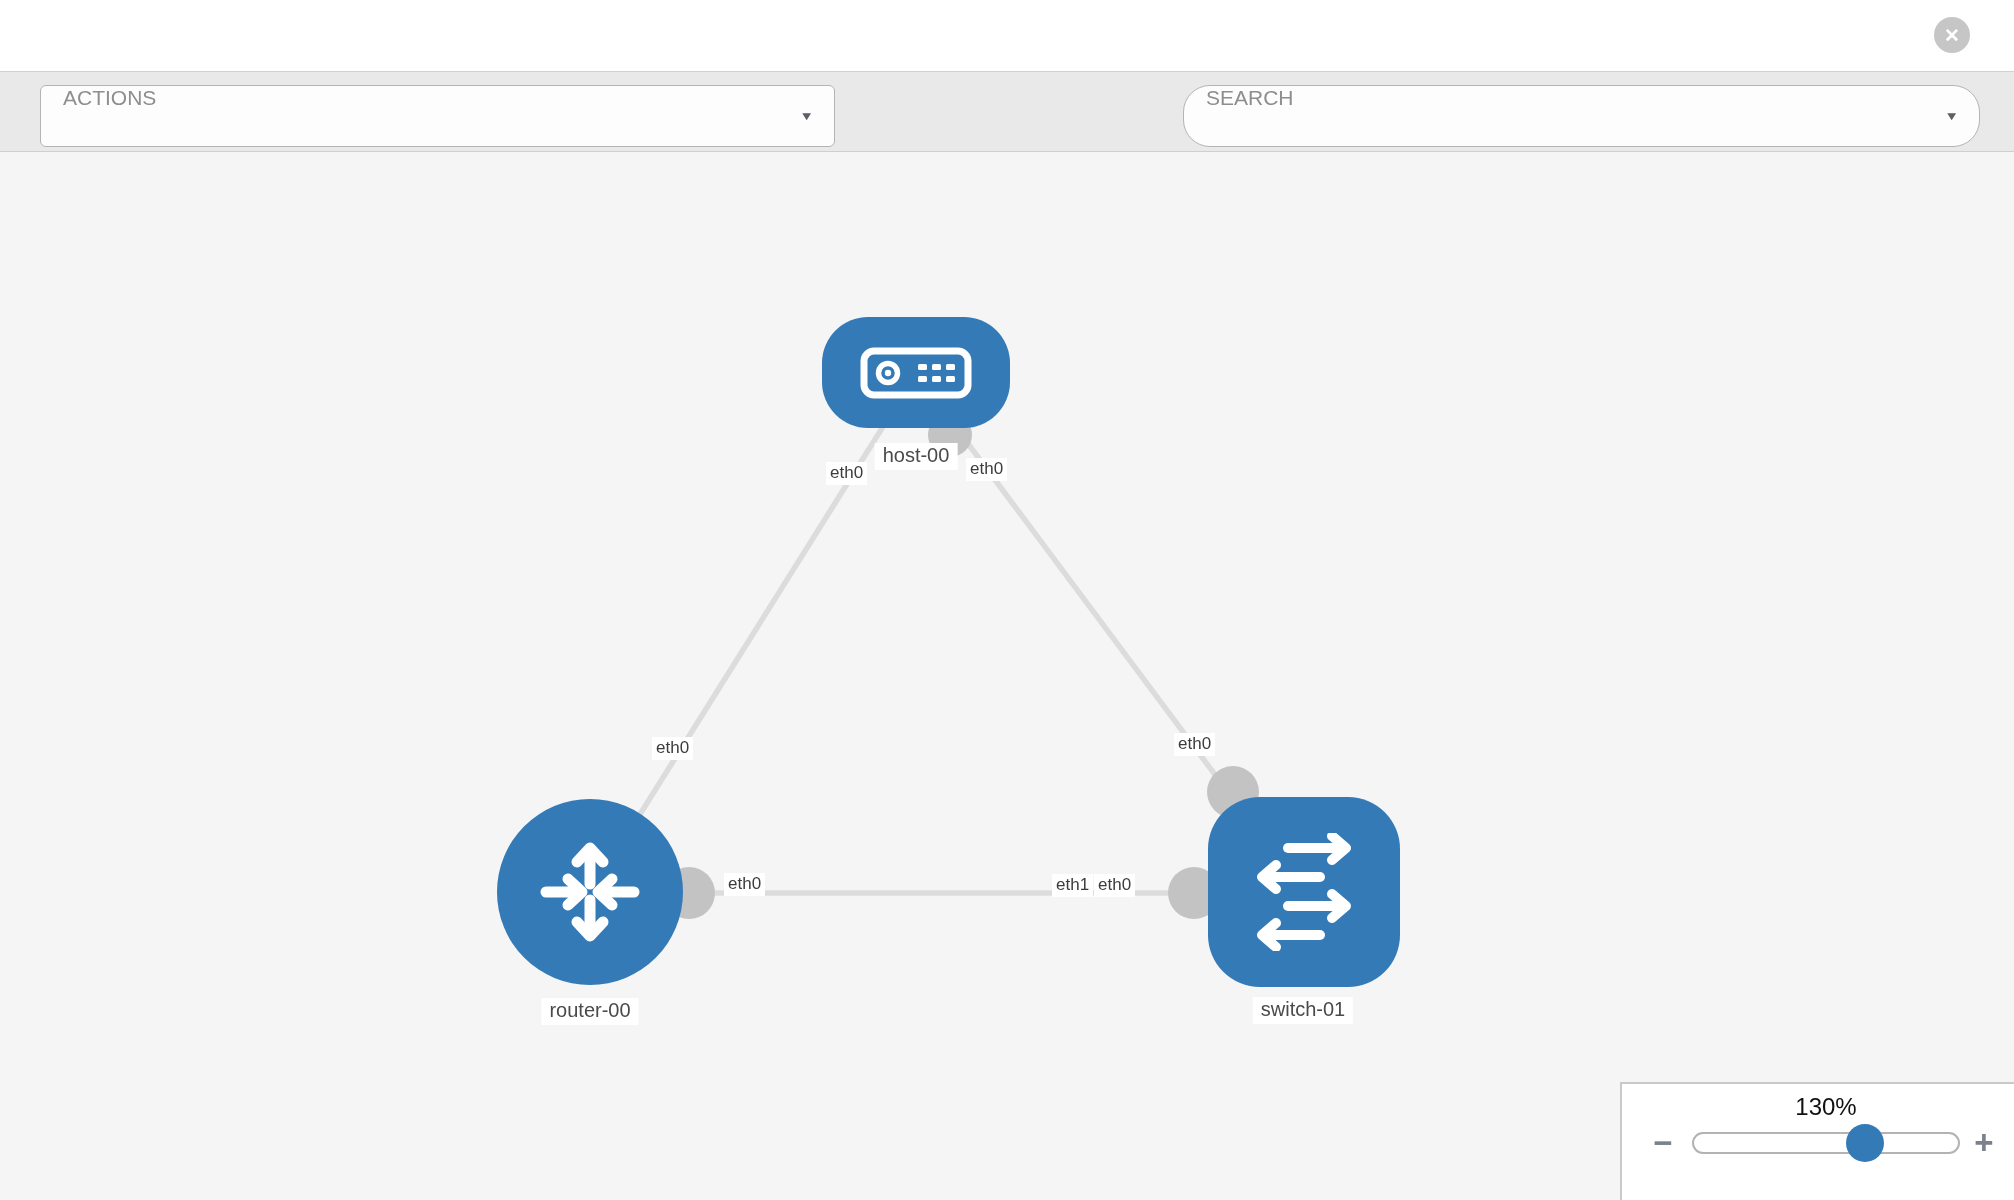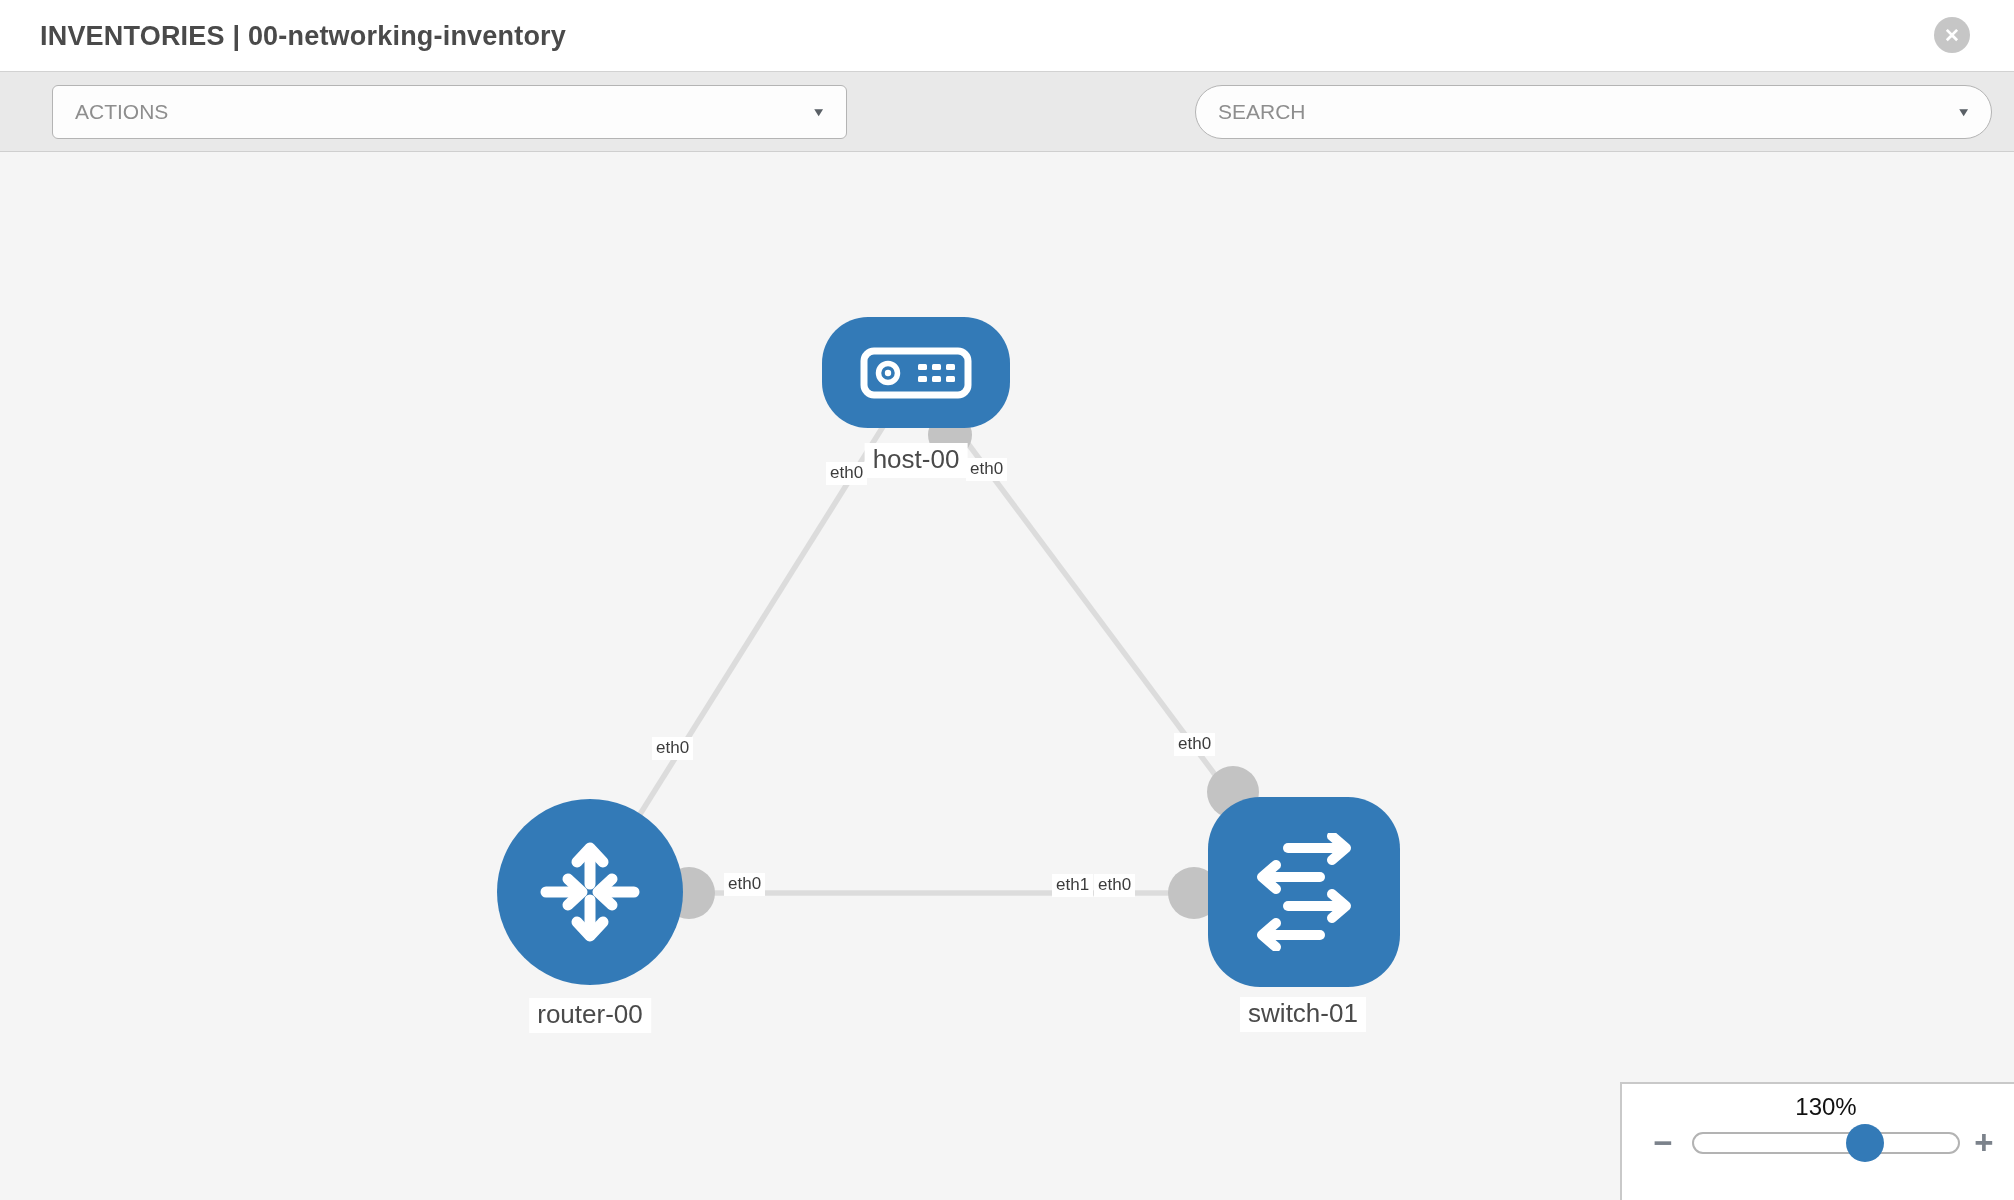--- a/index.html
+++ b/index.html
@@ -11,23 +11,23 @@
   .header-title { position:absolute; left:40px; top:50%; transform:translateY(-50%);
                   font-size:27px; font-weight:bold; color:#4a4a4a; letter-spacing:.2px; }
   .close-btn { position:absolute; right:44px; top:17px; width:36px; height:36px;
                border-radius:50%; background:#c6c6c6; color:#ffffff; font-size:19px;
                font-weight:bold; display:flex; align-items:center; justify-content:center;
                cursor:pointer; }
 
   
   .toolbar { position:absolute; top:71px; left:0; width:2014px; height:81px;
              background:#e9e9e9; border-top:1px solid #d2d2d2; border-bottom:1px solid #cfcfcf; }
-  .select-box { position:absolute; top:13px; height:54px; background:#fdfdfd;
-                border:1px solid #b4b4b4; border-radius:6px; display:flex; align-items:center;
-                padding:0 22px; font-size:21px; color:#8e8e8e; cursor:pointer;margin-left:12px; }
+  .select-box { position:absolute; top:13px; height:62px; background:#fdfdfd;
+                border:1px solid #b4b4b4; border-radius:6px; display:flex; align-items:flex-start;
+                padding:0 22px; font-size:21px; color:#8e8e8e; cursor:pointer; }
   .actions-select { left:40px;  width:795px; }
   .search-select  { left:1183px; width:797px;border-radius:27px; }
   .select-caret { position:absolute; right:20px; top:50%; transform:translateY(-50%) scale(1,.8);
                   font-size:15px; color:#5a6066; }
   .tool-icon-btn { position:absolute; top:96px; width:40px; height:40px; display:flex;
                    align-items:center; justify-content:center; cursor:pointer; }
   .tool-icon-btn svg { width:31px; height:31px; fill:#757c86; }
   .wrench-btn { left:1046px; } .key-btn { left:1115px; }
 
   
@@ -35,21 +35,21 @@
   .links-svg { position:absolute; top:0; left:0; z-index:1; }
 
   .node { position:absolute; z-index:4; background:#337ab7; display:flex;
           align-items:center; justify-content:center; cursor:pointer; }
   .node svg { stroke:#ffffff; fill:none; stroke-linecap:round; stroke-linejoin:round; }
   .node-host   { left:822px;  top:164px; width:188px; height:111px; border-radius:46px; }
   .node-router { left:497px;  top:646px; width:186px; height:186px; border-radius:50%; }
   .node-switch { left:1208px; top:644px; width:192px; height:190px; border-radius:52px; }
 
   .node-label { position:absolute; z-index:6; transform:translateX(-50%);
-                background:#ffffff; color:#4a4a4a; font-size:26px;
+                background:#ffffff; color:#4a4a4a; font-size:20px;
                 padding:1px 8px 3px; white-space:nowrap; }
   .iface-chip { position:absolute; z-index:5; background:#ffffff; color:#3c3c3c;
                 font-size:17px; padding:1px 4px 2px; white-space:nowrap; }
 
   
   .zoom-panel { position:absolute; left:1620px; top:1082px; width:400px; height:124px;
                 background:#ffffff; border:2px solid #c9c9c9; z-index:10; }
   .zoom-value { position:absolute; left:204px; top:9px; transform:translateX(-50%);
                 font-size:24px; color:#111111; }
   .zoom-minus, .zoom-plus { position:absolute; top:41px; width:36px; height:36px;
@@ -58,21 +58,20 @@
   .zoom-minus { left:23px; } .zoom-plus { left:344px; }
   .zoom-track { position:absolute; left:70px; top:48px; width:268px; height:22px;
                 background:#ffffff; border:2px solid #b3b3b3; border-radius:12px; cursor:pointer; }
   .zoom-thumb { position:absolute; left:224px; top:40px; width:38px; height:38px;
                 border-radius:50%; background:#337ab7; cursor:pointer; }
 </style>
 </head>
 <body>
 
 <div class="header">
-  <span class="header-title">INVENTORIES | 00-networking-inventory</span>
   <div class="close-btn">
     <span>✕</span>
   </div>
 </div>
 
 <div class="toolbar">
   <div class="select-box actions-select">
     <span>ACTIONS</span>
     <span class="select-caret">▼</span>
   </div>

